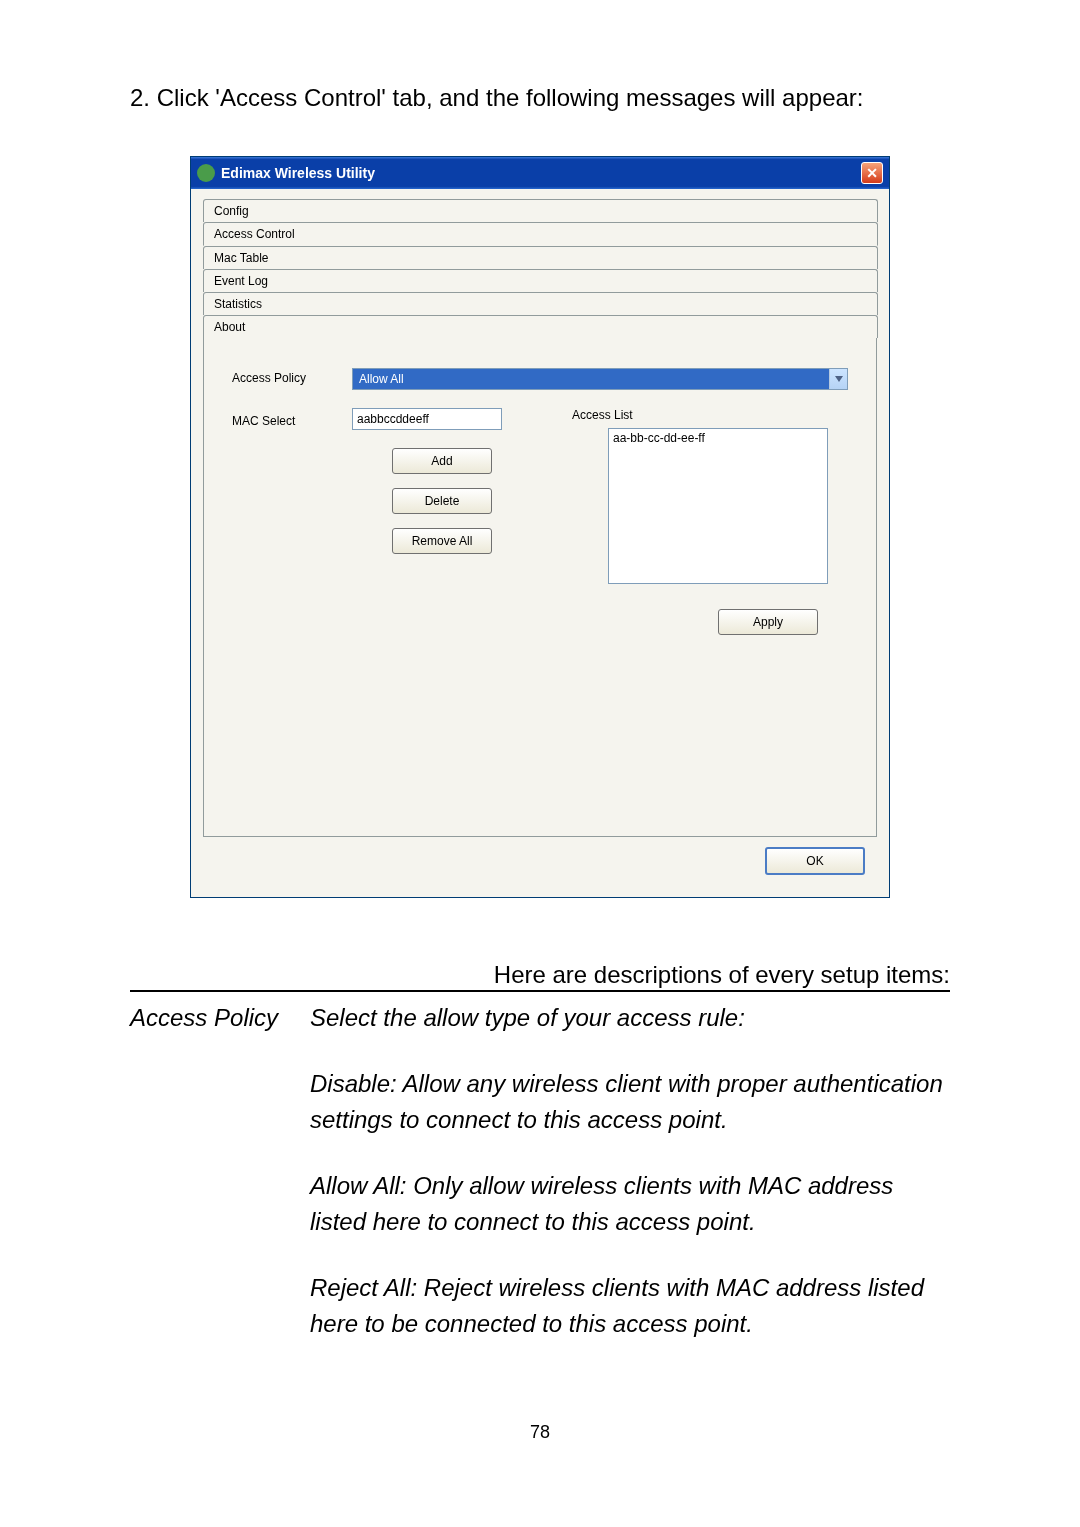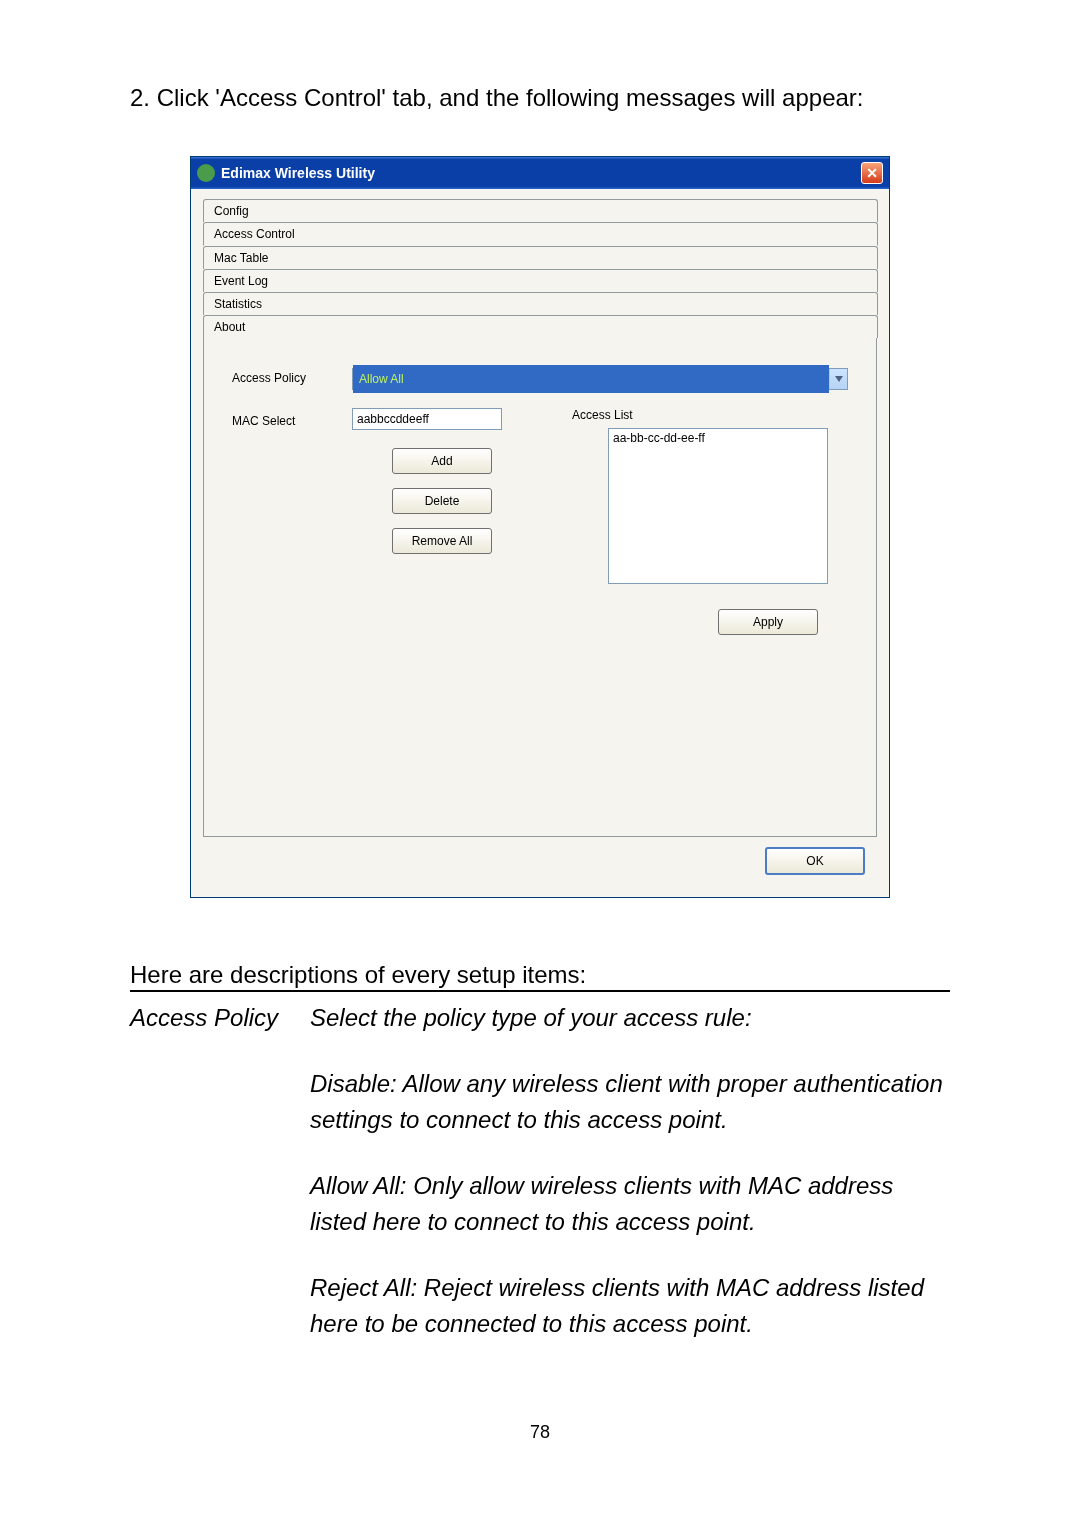--- a/index.html
+++ b/index.html
@@ -111,22 +111,22 @@
       flex: 1;
       display: flex;
       align-items: center;
       border: 1px solid #7f9db9;
       background: #fff;
       height: 22px;
     }
     .dd-selected {
       flex: 1;
       background: #316ac5;
-      color: #bef264;
-      padding: 14px 6px;
+      color: #ffffff;
+      padding: 6px 6px;
       font-size: 12px;
       height: 100%;
       display: flex;
       align-items: center;
     }
     .dd-arrow {
       width: 18px;
       height: 100%;
       background: linear-gradient(to bottom, #cce4ff, #b5d3f5);
       border-left: 1px solid #b5c9e0;
@@ -305,28 +305,28 @@
         </div>
       </div>
     </div>
 
     <div class="dialog-footer">
       <button class="ok-btn">OK</button>
     </div>
   </div>
 </div>
 
-<div style="font-size:24px; line-height:1.4;">
+<div style="font-size:24px; line-height:1.4;text-align:right;">
   <span>Here are descriptions of every setup items:</span>
 </div>
 <div class="desc-underline"></div>
 
 <div class="desc-row">
   <div class="desc-label">Access Policy</div>
   <div class="desc-body">
-    <p>Select the policy type of your access rule:</p>
+    <p>Select the allow type of your access rule:</p>
     <p>Disable: Allow any wireless client with proper authentication settings to connect to this access point.</p>
     <p>Allow All: Only allow wireless clients with MAC address listed here to connect to this access point.</p>
     <p>Reject All: Reject wireless clients with MAC address listed here to be connected to this access point.</p>
   </div>
 </div>
 
 <div class="page-num">78</div>
 
 </body></html>

